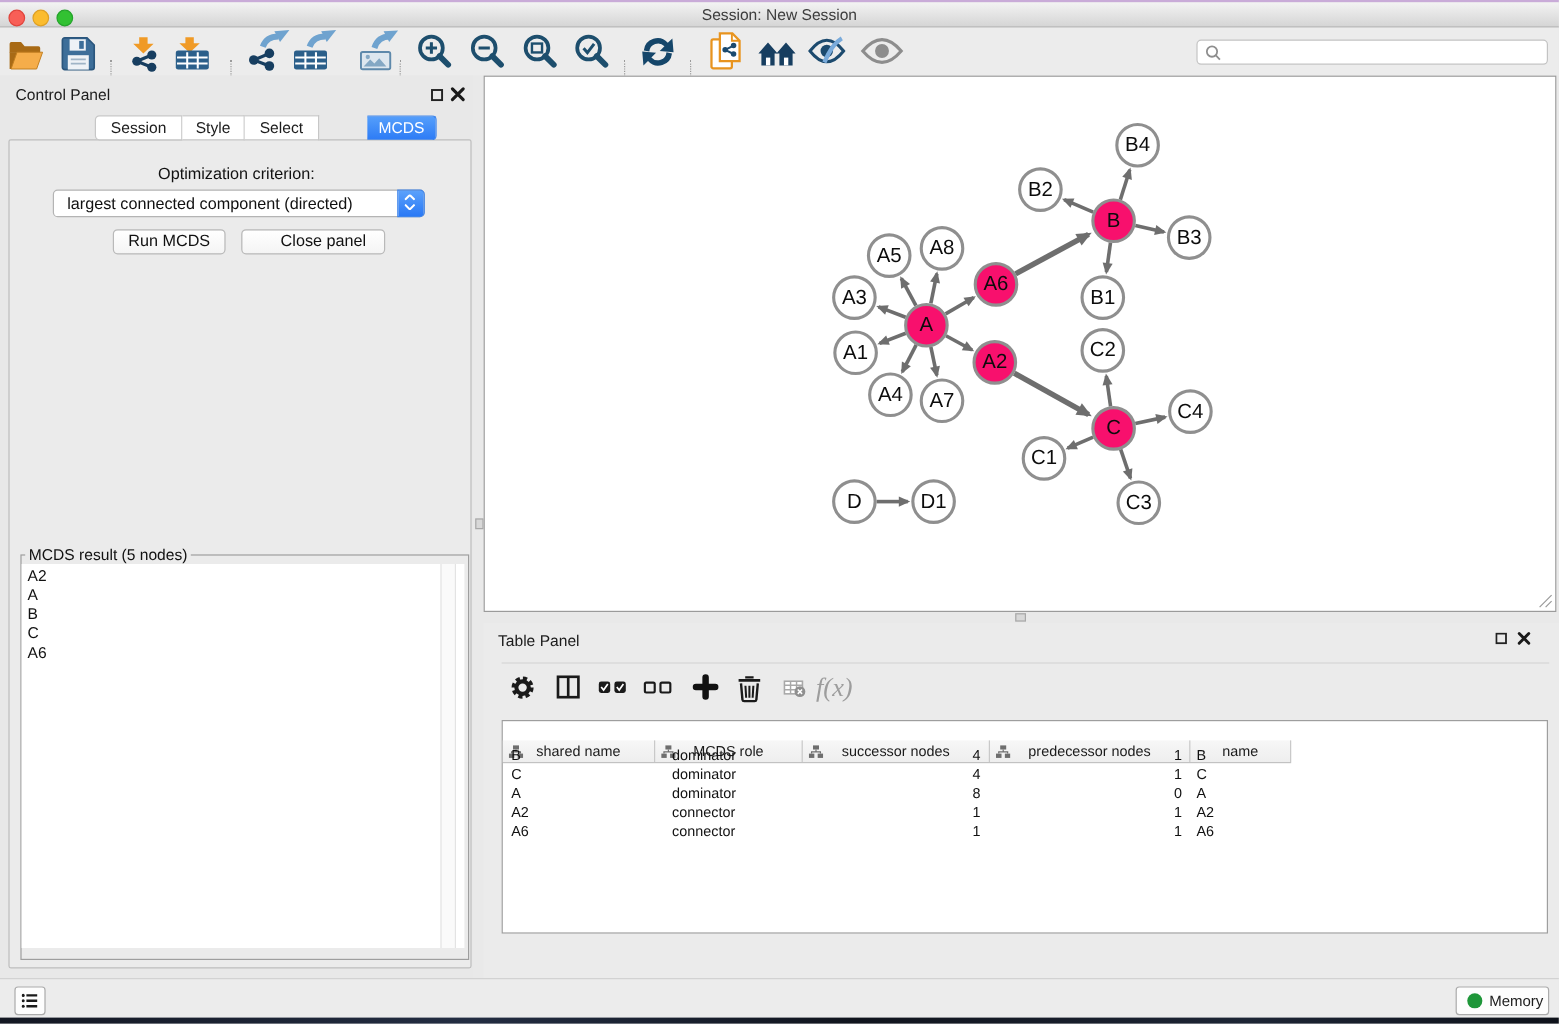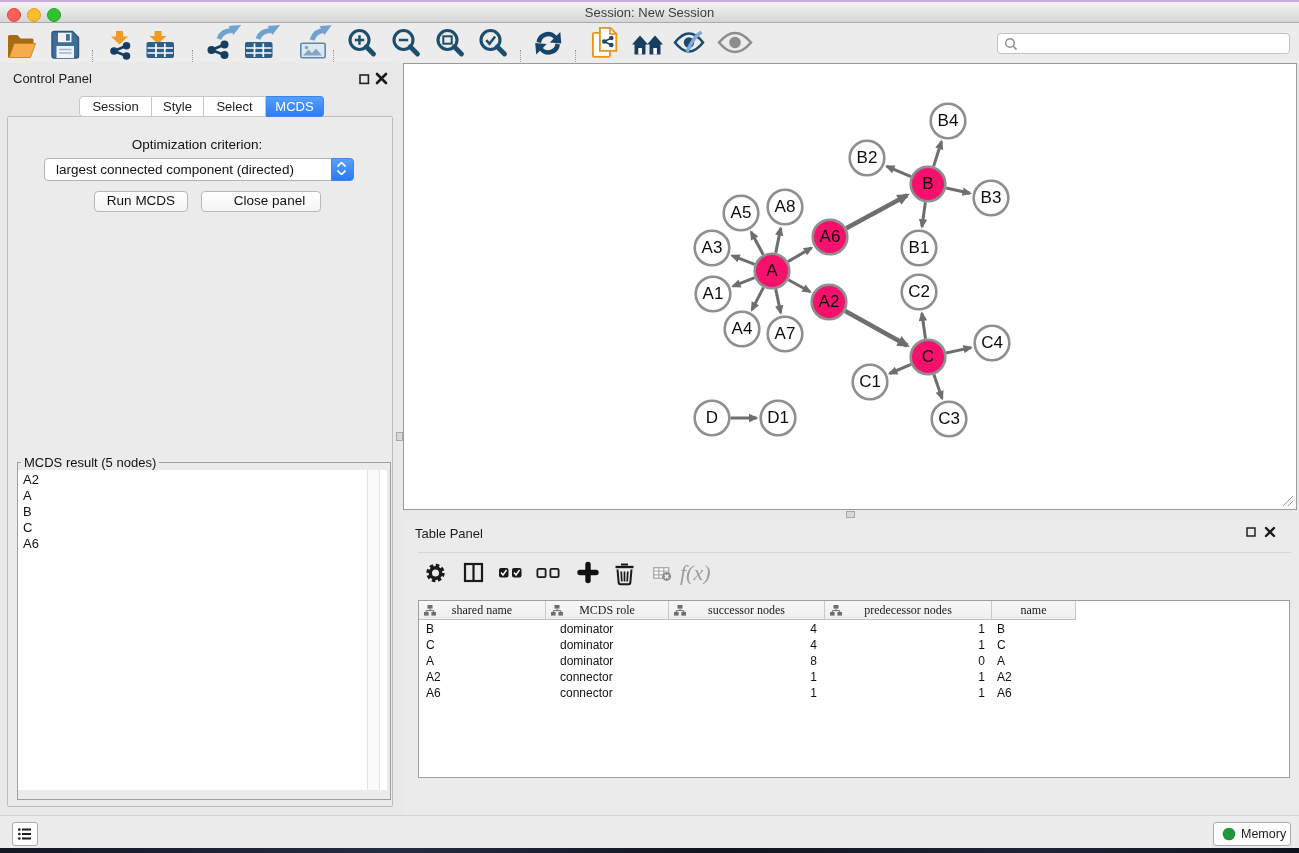--- a/index.html
+++ b/index.html
@@ -29,21 +29,21 @@
   .tabrow{position:absolute;display:flex;}
   .tab{font-size:13px;color:#1c1c1c;background:#fff;border:1px solid #c7c7c7;
     border-left:none;padding:0 0;height:19px;line-height:19px;text-align:center;}
   .tab.first{border-left:1px solid #c7c7c7;border-radius:4px 0 0 4px;}
   .tab.last{border-radius:0 4px 4px 0;}
   .tab.sel{background:linear-gradient(#559ffb,#2e7cf6);color:#fff;border-color:#3d84ec;}
   #cpTabs{left:79px;top:33px;}
   #cpTabs .tab{width:71px;}
   #cpTabs .t-style{width:51px;}
   #cpTabs .t-select{width:61px;}
-  #cpTabs .t-mcds{width:57px;}
+  #cpTabs .t-mcds{width:57px;margin-left:40px;}
   #optLabel{left:0;top:74px;width:394px;text-align:center;font-size:13.5px;color:#111;}
   #dropdown{left:44px;top:95px;width:308px;height:21px;background:#fff;
     border:1px solid #b4b4b4;border-radius:4px;text-align:right;}
   #dropdown .txt{position:absolute;left:11px;top:3px;font-size:13.5px;color:#111;}
   #dropdown .cap{position:absolute;right:-1px;top:-1px;width:21px;height:21px;
     background:linear-gradient(#5ba1fb,#2a79f5);border-radius:0 4px 4px 0;border:1px solid #3d84ec;}
   .chev{position:absolute;left:5px;width:9px;height:5px;}
   .pbtn{position:absolute;height:19px;background:linear-gradient(#ffffff,#f4f4f4);
     border:1px solid #b9b9b9;border-radius:4px;font-size:13.5px;color:#111;
     text-align:center;line-height:18px;}
@@ -60,21 +60,21 @@
     border-bottom:1px solid #b3b3b3;}
   #netTitle .t1{left:13px;background:#f85f57;border:0.5px solid #e0443c;top:5px;}
   #netTitle .t2{left:33px;background:#fbbc2e;border:0.5px solid #dfa023;top:5px;}
   #netTitle .t3{left:53px;background:#32c132;border:0.5px solid #24a32a;top:5px;}
   #netTitle .txt{position:absolute;width:100%;text-align:center;top:4px;font-size:13px;color:#1a1a1a;}
   
   #tpanel{left:403px;top:519px;width:896px;height:296px;background:#ebebeb;}
   #tpTitle{left:12px;top:7px;font-size:13px;color:#1c1c1c;}
   #tpToolbar{left:15px;top:33px;width:873px;height:40px;border-top:1px solid #d6d6d6;}
   #tblBox{left:15px;top:81px;width:870px;height:176px;background:#fff;border:1px solid #9e9e9e;}
-  #tblHead{position:absolute;left:0;top:0;width:657px;height:18px;background:linear-gradient(#f7f7f7,#eeeeee);border-bottom:1px solid #c2c2c2;font-family:Liberation Serif, serif;}
+  #tblHead{position:absolute;left:0;top:16px;width:657px;height:18px;background:linear-gradient(#f7f7f7,#eeeeee);border-bottom:1px solid #c2c2c2;}
   .hcell{position:absolute;top:0;height:18px;border-right:1px solid #c9c9c9;font-size:12px;color:#1a1a1a;text-align:center;line-height:18px;}
   .hico{position:absolute;left:5px;top:4px;}
   .trow{position:absolute;font-size:12px;color:#111;height:16px;line-height:16px;}
   
   #btabs{left:672px;top:790px;}
   #btabs .tab{height:20px;line-height:20px;}
   
   #statusbar{left:0;top:815px;width:1299px;height:33px;background:#ececec;border-top:1px solid #d2d2d2;}
   #wallBottom{left:0;top:848px;width:1299px;height:5px;
      background:linear-gradient(90deg,#131722,#232d42 30%,#10141d 55%,#1d2535 80%,#0e121a);}

